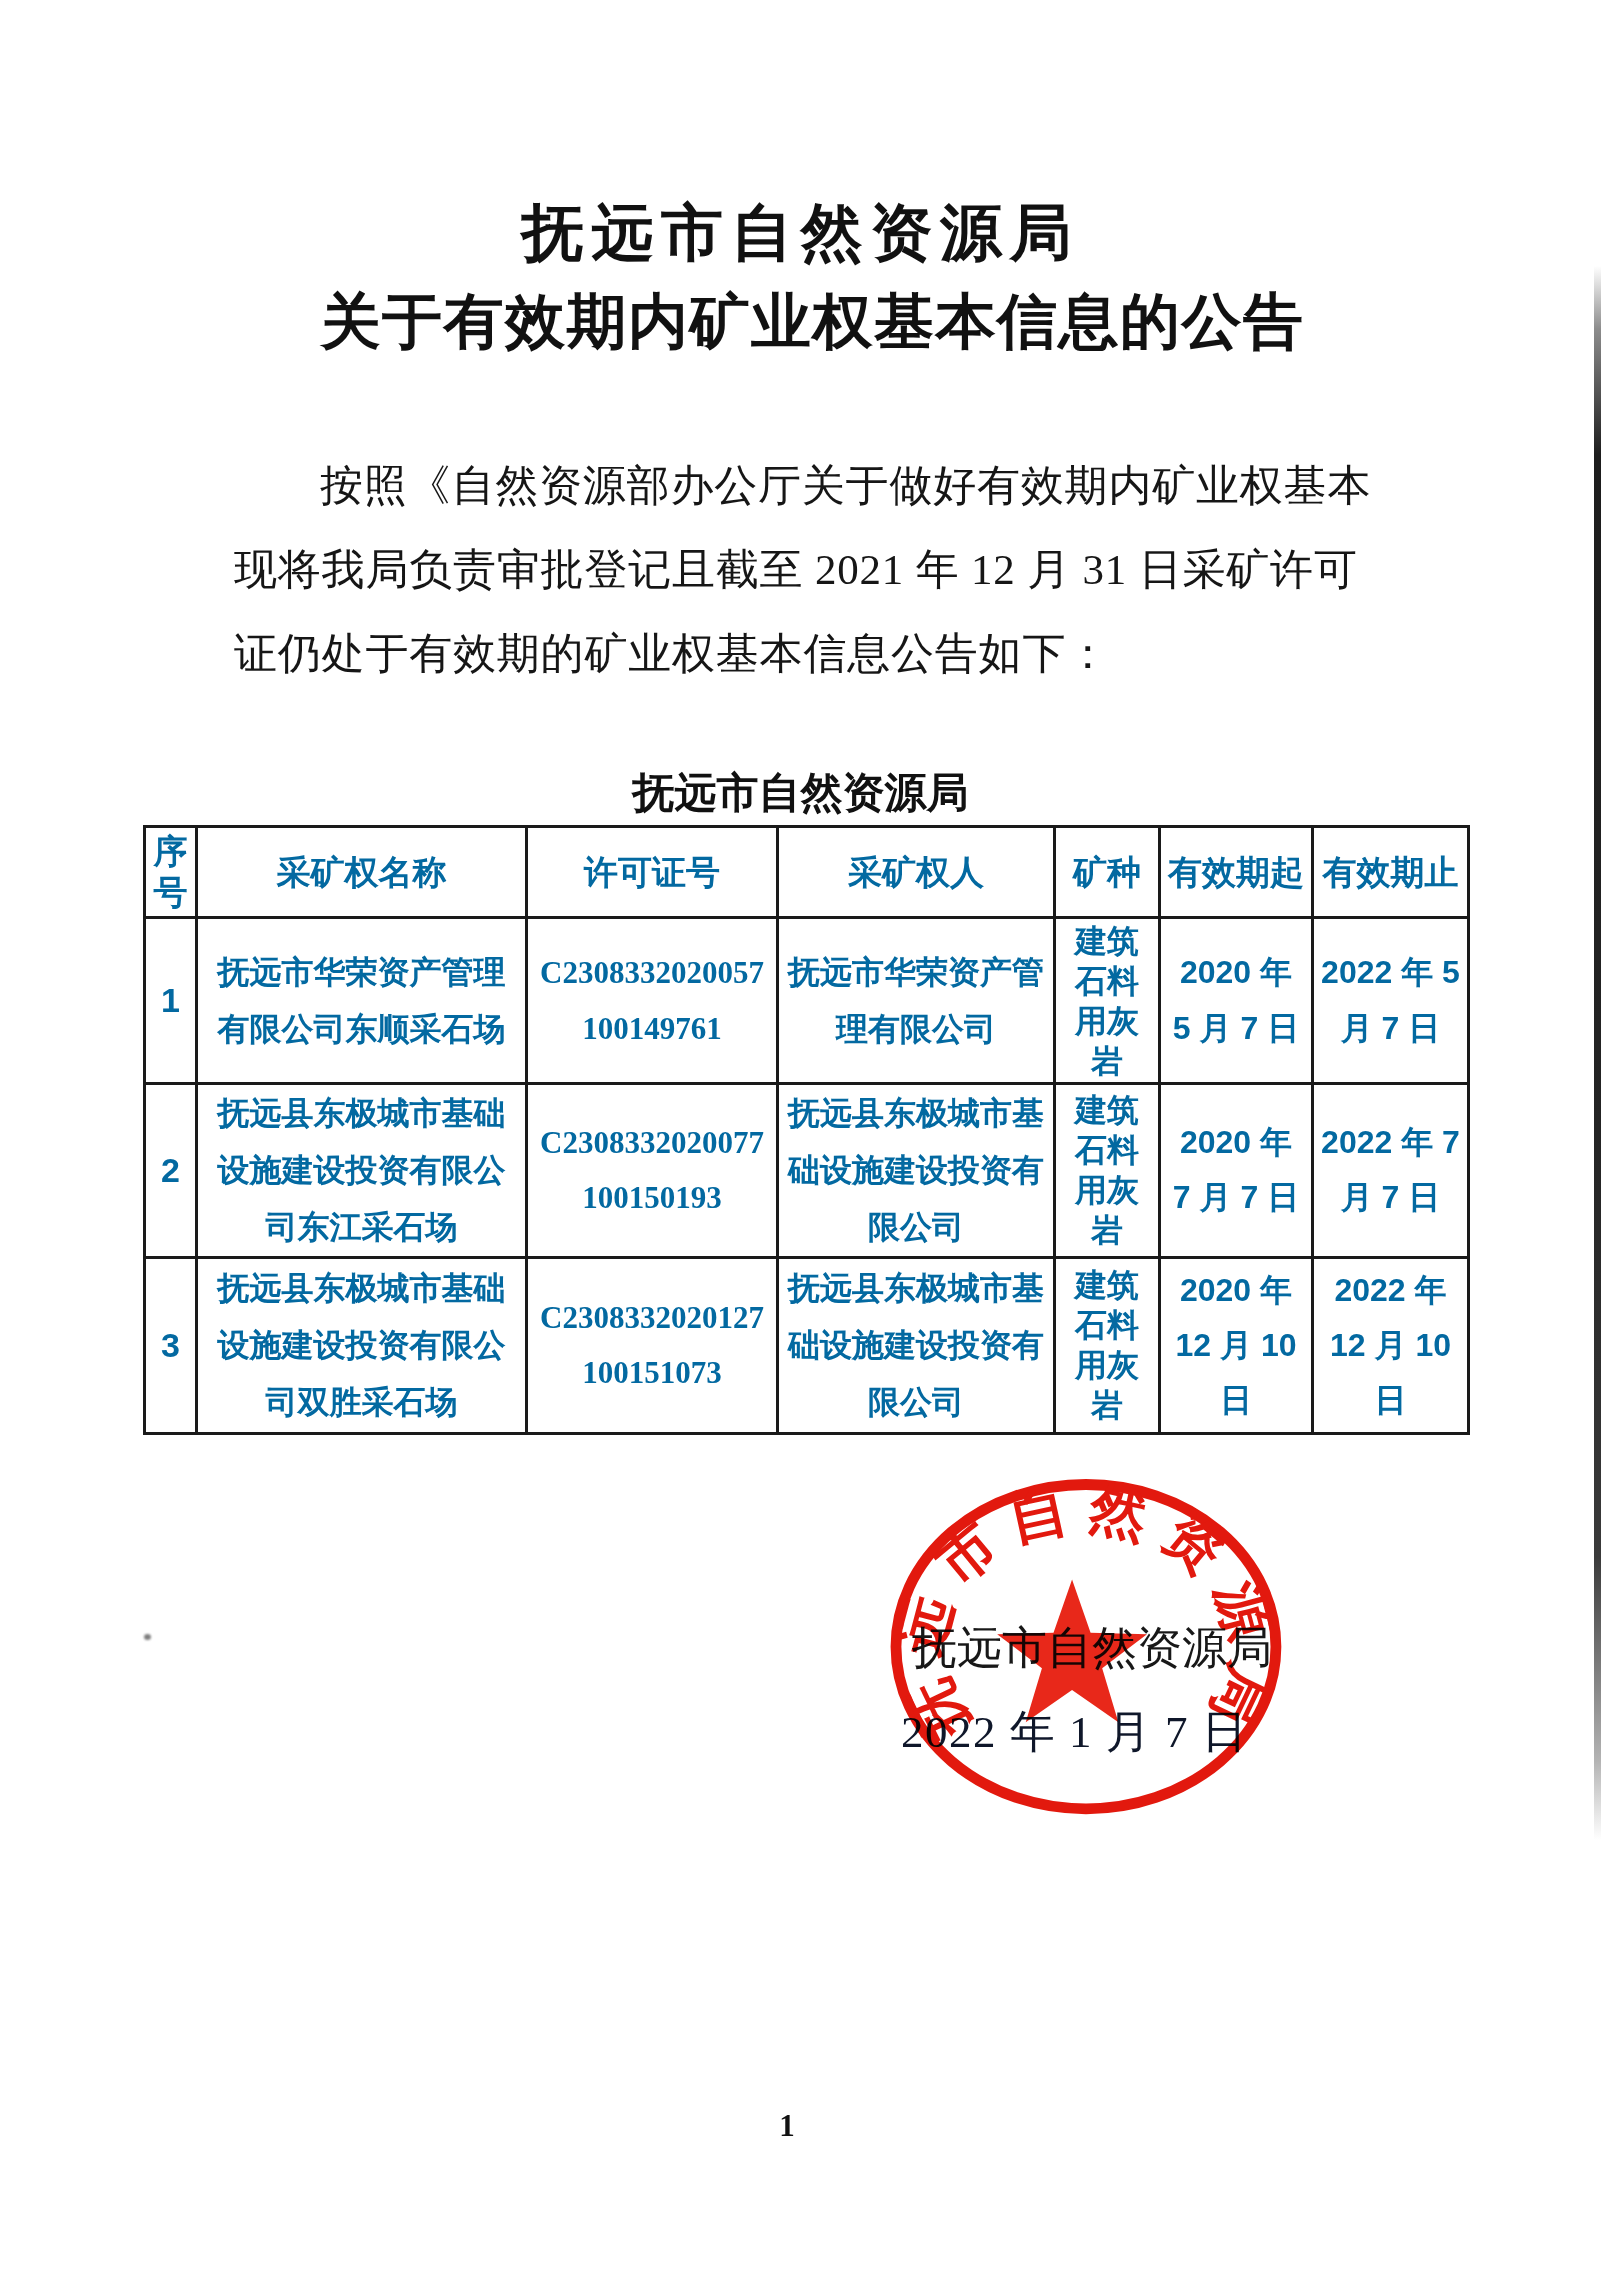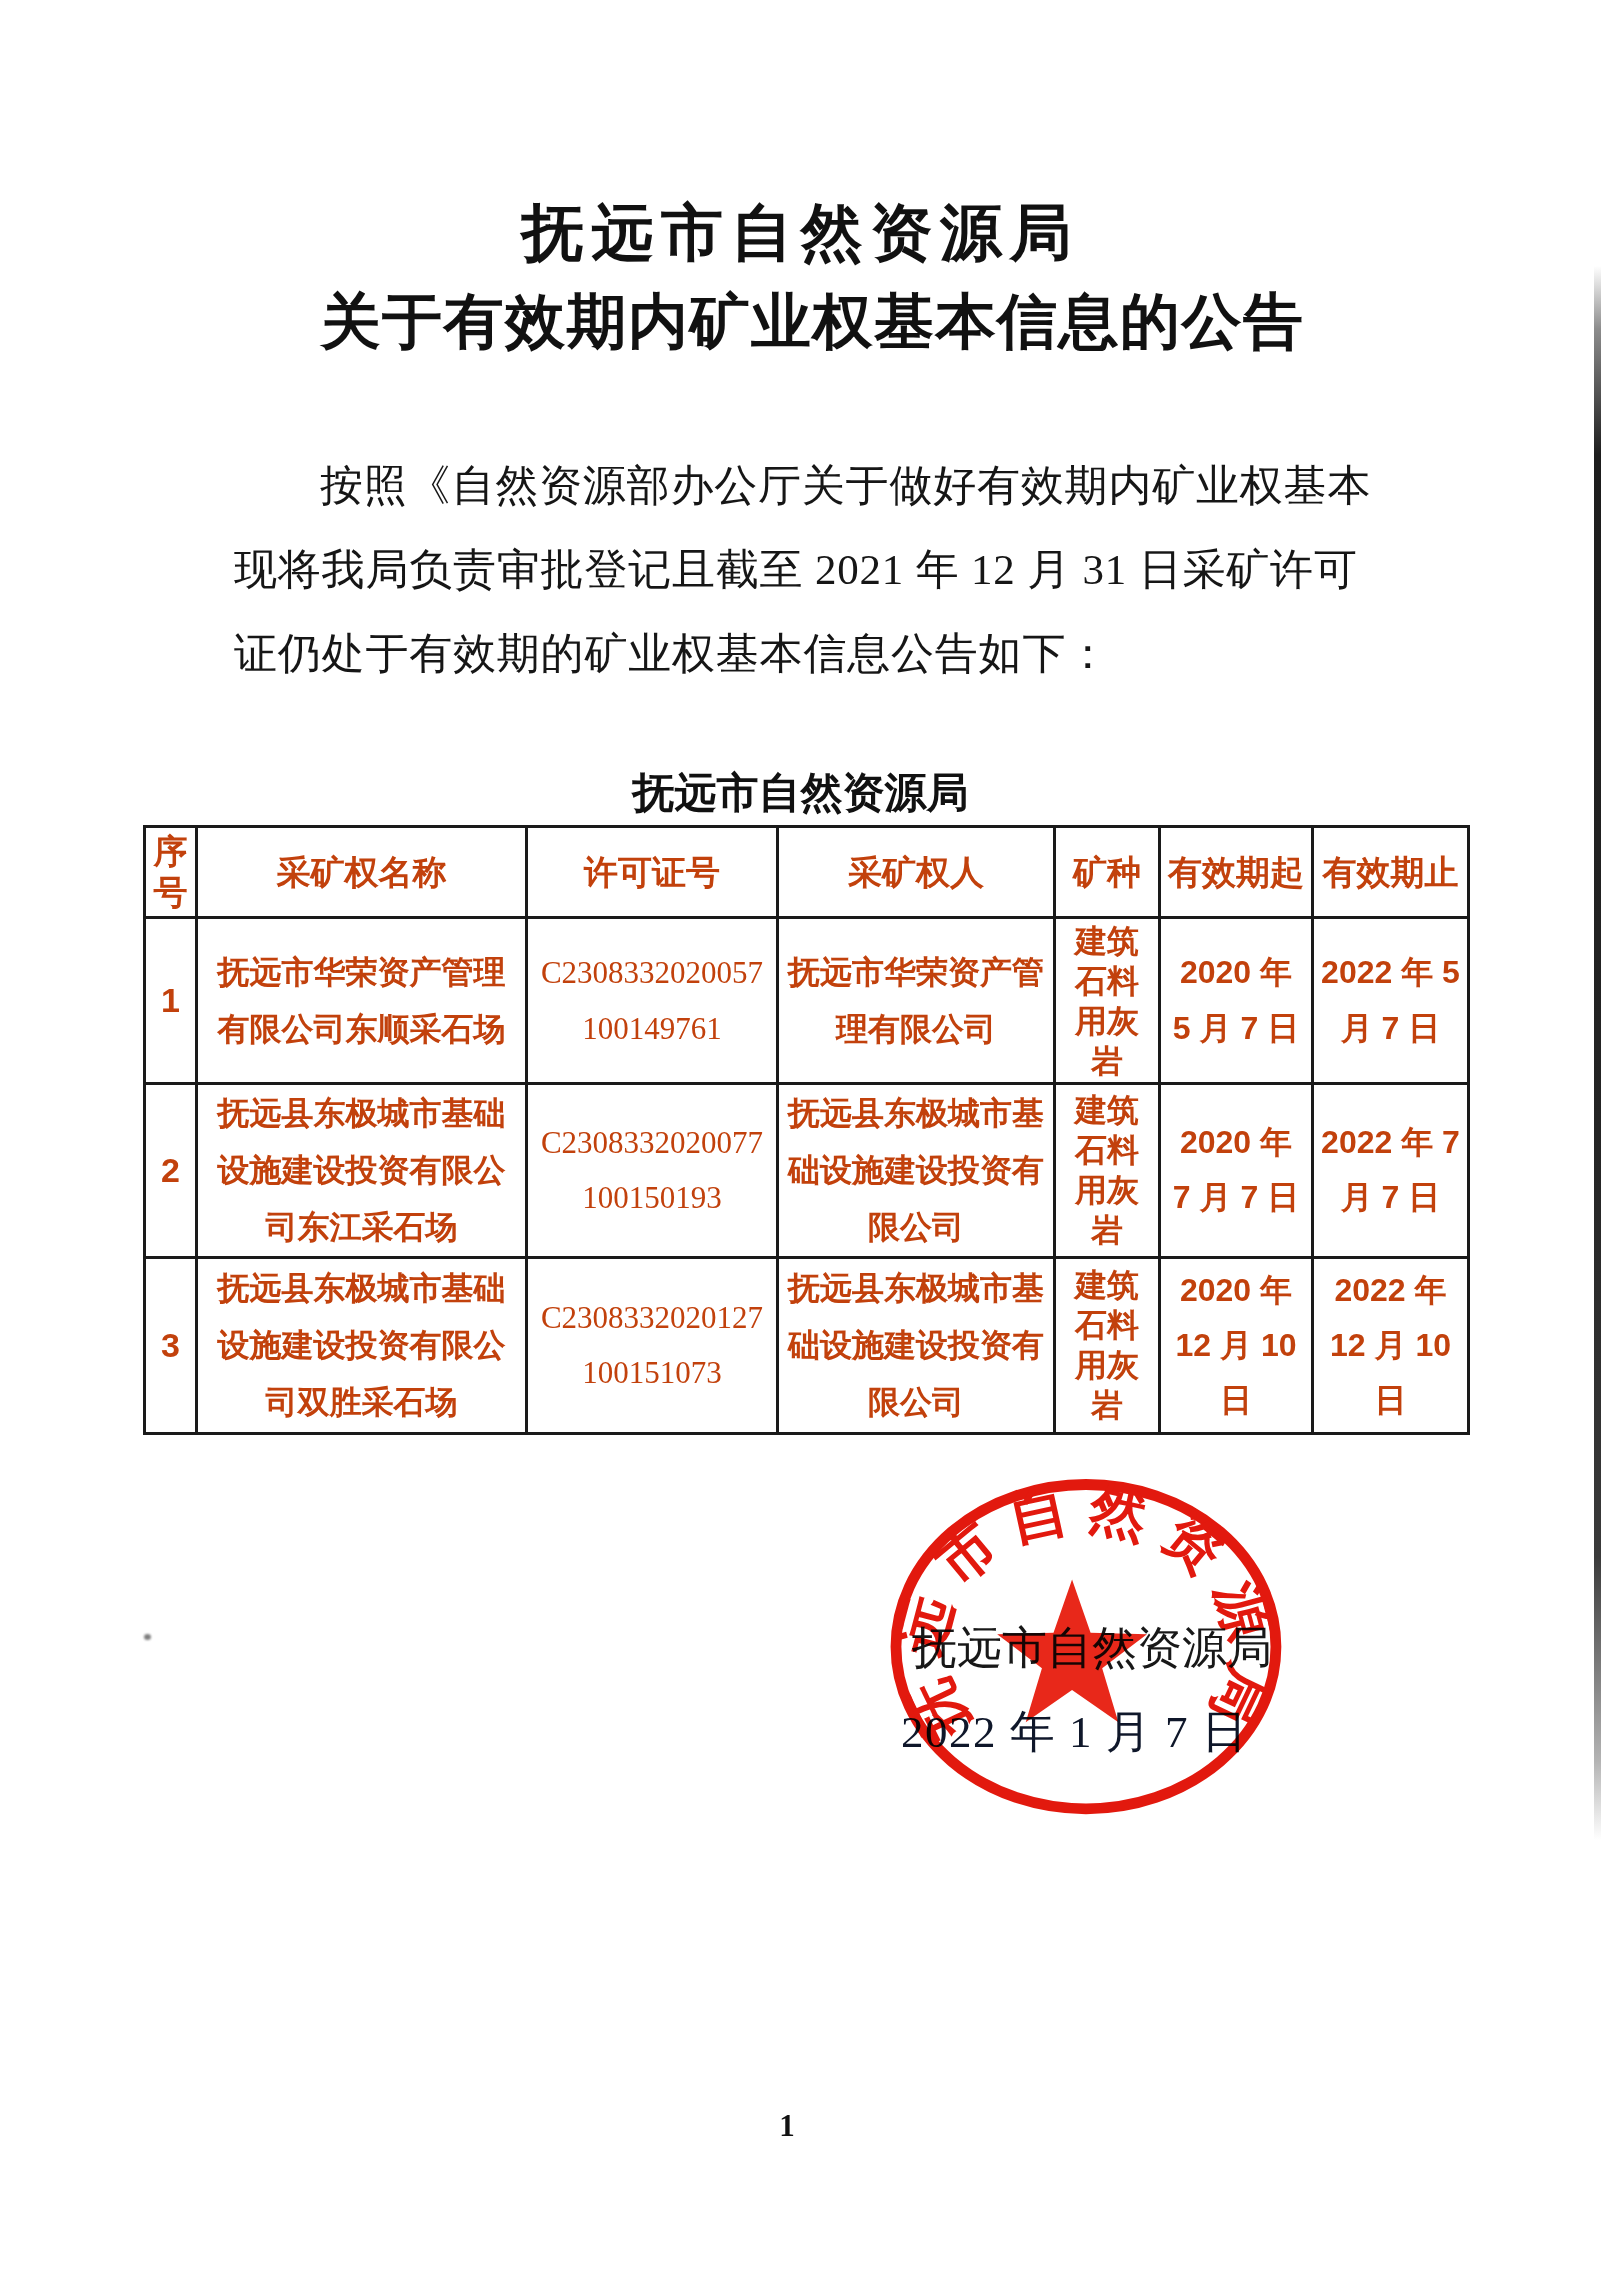--- a/index.html
+++ b/index.html
@@ -31,36 +31,36 @@
   
   #table-title{
     position:absolute;left:0;top:765px;width:1601px;
     text-align:center;font-size:42px;font-weight:700;color:#111;
   }
   #mining-table{
     position:absolute;left:143px;top:825px;
     border-collapse:collapse;table-layout:fixed;
     width:1323px;
     font-family:"Liberation Sans","DejaVu Sans",sans-serif;
-    font-weight:700;color:#c2410c;
+    font-weight:700;color:#0369a1;
   }
   #mining-table td,#mining-table th{
     border:3.1px solid #1a1a1a;
     text-align:center;vertical-align:middle;
     padding:0 6.2px;overflow:hidden;
   }
   #mining-table{border:3.9px solid #1a1a1a;}
   tr.hdr{height:91px;}
   tr.r1{height:166px;}
   tr.r2{height:166px;}
   tr.r3{height:176px;}
   th.h{font-size:34px;font-weight:700;line-height:1.2;}
   td.no{font-size:34px;}
   td.name{font-size:32px;text-align:left;padding:0 18.5px;line-height:1.78;}
-  td.lic{font-size:31px;line-height:1.8;padding:0 3.1px;font-family:"Liberation Serif","DejaVu Serif",serif;font-weight:400;}
+  td.lic{font-size:31px;line-height:1.8;padding:0 3.1px;font-family:"Liberation Serif","DejaVu Serif",serif;font-weight:700;}
   td.owner{font-size:32px;text-align:left;padding:0 10.8px;line-height:1.78;}
   td.mineral{font-size:32px;line-height:1.25;padding:0 7.7px;}
   td.date{font-size:32px;line-height:1.72;padding:0 6.2px;}
   
   #seal-svg{position:absolute;left:879px;top:1469px;mix-blend-mode:multiply;}
   #signature-line{
     position:absolute;left:912px;top:1618px;
     font-size:45px;color:#181818;letter-spacing:0px;
     font-weight:400;mix-blend-mode:multiply;white-space:nowrap;
   }

